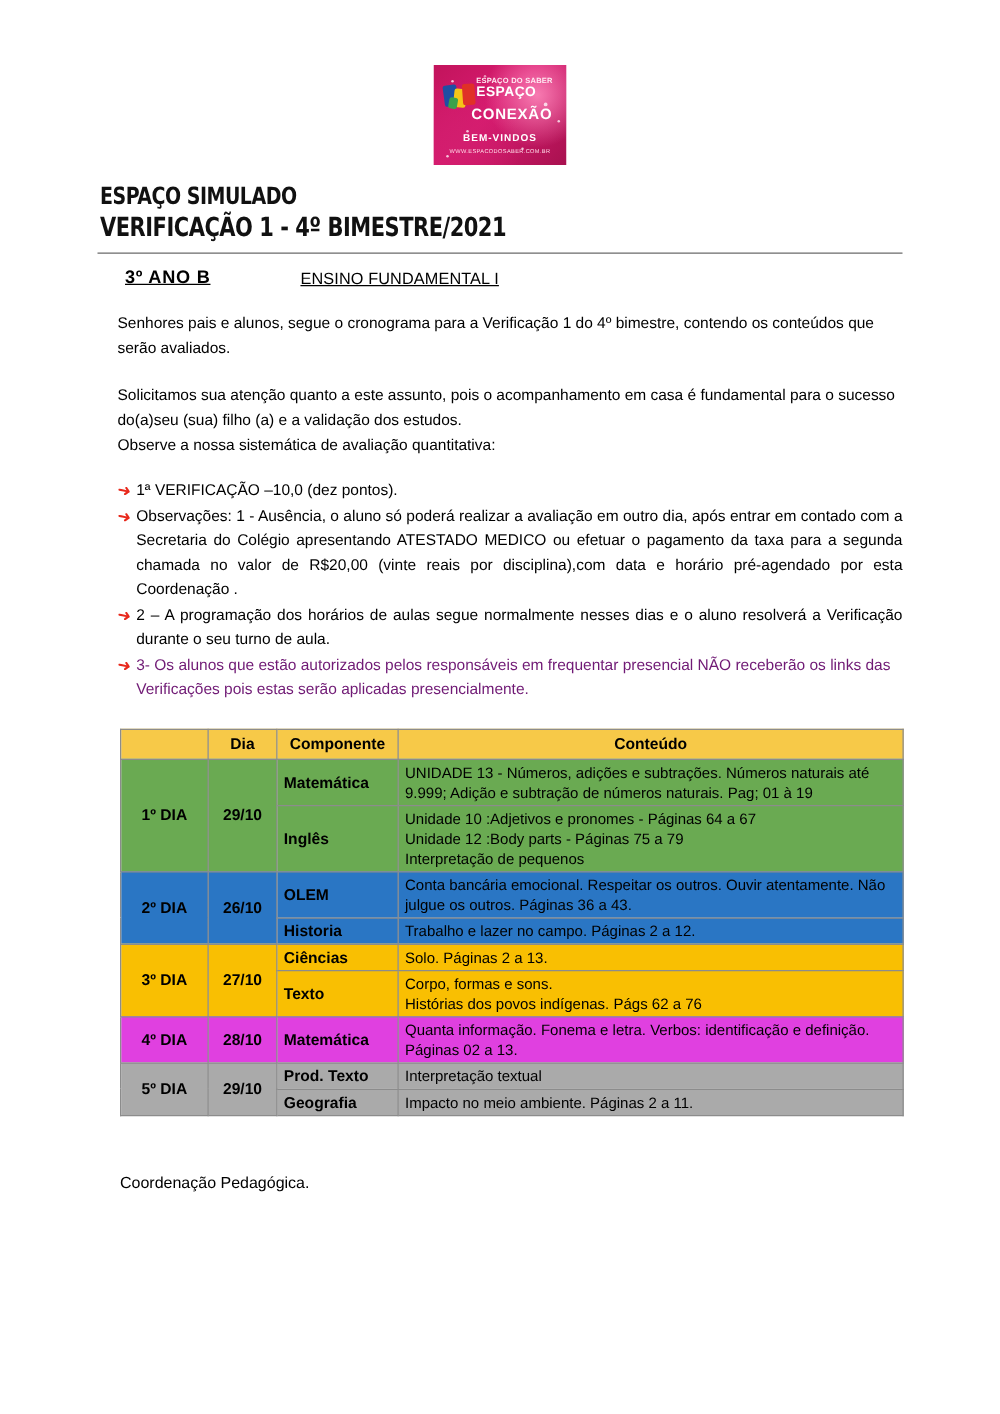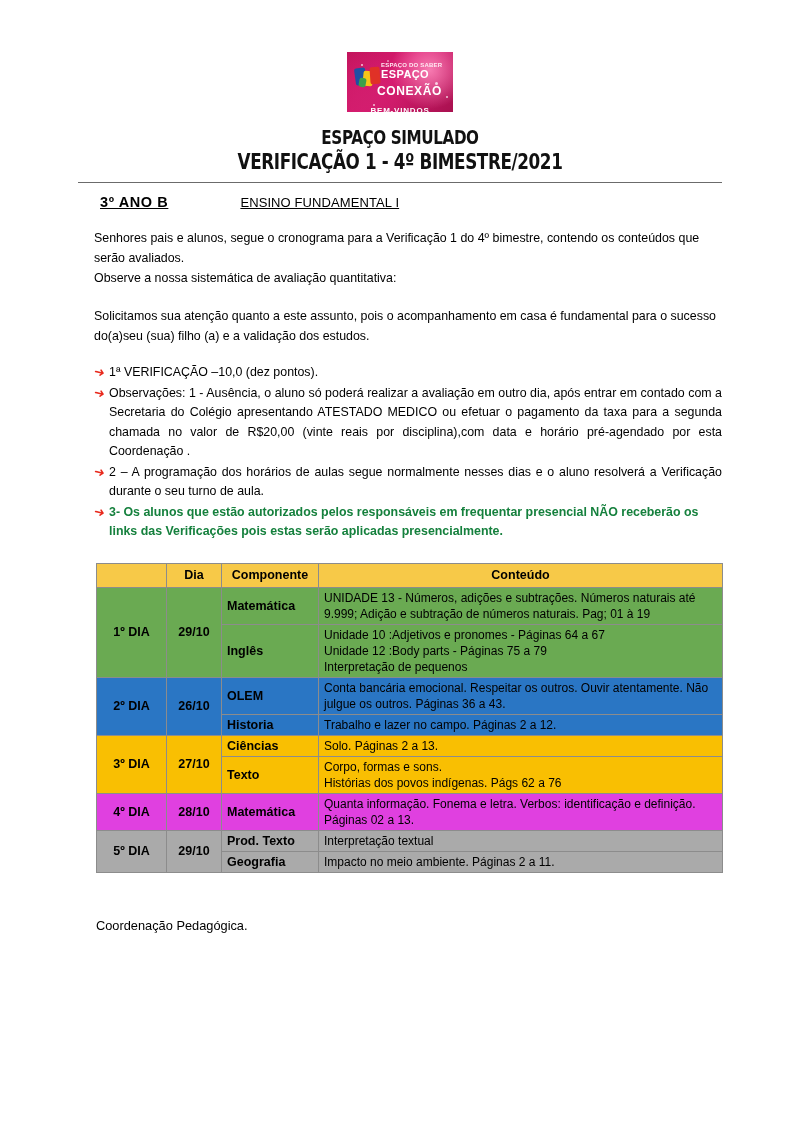--- a/index.html
+++ b/index.html
@@ -25,21 +25,21 @@
 
   
   .logo-wrap {
     width: 100%;
     display: flex;
     justify-content: center;
     padding-top: 52px;
   }
   .logo {
     width: 106px;
-    height: 60px;
+    height: 80px;
     position: relative;
     background:
       radial-gradient(circle at 78% 30%, rgba(255,140,190,0.85) 0%, rgba(255,140,190,0) 42%),
       radial-gradient(circle at 18% 78%, rgba(210,30,110,0.9) 0%, rgba(210,30,110,0) 48%),
       linear-gradient(135deg, #c2145c 0%, #d81b70 45%, #a8114f 100%);
     overflow: hidden;
     border: 0;
   }
   .logo .spark {
     position: absolute;
@@ -112,21 +112,21 @@
     position: absolute;
     left: 0; right: 0; top: 66px;
     text-align: center;
     color: #ffd9e6;
     font-size: 4.5px;
     letter-spacing: .3px;
   }
 
   
   .title-block {
-    text-align: center;
+    text-align: left;
     margin-top: 14px;
   }
   .title-main, .title-sub {
     font-family: "DejaVu Sans", sans-serif;
     font-weight: bold;
     color: #111111;
     letter-spacing: -0.5px;
     transform: scaleX(0.80);
     display: block;
   }
@@ -183,21 +183,21 @@
     line-height: 19px;
     flex: 0 0 auto;
     width: 15px;
     transform: rotate(12deg);
   }
   .btext {
     flex: 1 1 auto;
     line-height: 19.5px;
   }
   .btext.justify { text-align: justify; }
-  .red { color: #15803d; font-weight: bold; }
+  .red { color: #701a75; font-weight: normal; }
   .bold { font-weight: normal; }
 
   
   table.sched {
     margin: 21px 0 0 96px;
     border-collapse: collapse;
     width: 626px;
     table-layout: fixed;
     font-size: 12px;
     padding-left: 28px;
@@ -287,22 +287,22 @@
   </div>
   <hr class="rule">
 
   <div class="subhead">
     <span class="grade">3º ANO B</span>
     <span class="level">ENSINO FUNDAMENTAL I</span>
   </div>
 
   <div class="content">
     <div class="para">Senhores pais e alunos, segue o cronograma para a Verificação 1 do 4º bimestre, contendo os conteúdos que serão avaliados.</div>
+    <div class="para">Solicitamos sua atenção quanto a este assunto, pois o acompanhamento em casa é fundamental para o sucesso do(a)seu (sua)  filho (a) e a validação dos estudos.</div>
     <div class="para tight">Observe a nossa sistemática de avaliação quantitativa:</div>
-    <div class="para">Solicitamos sua atenção quanto a este assunto, pois o acompanhamento em casa é fundamental para o sucesso do(a)seu (sua)  filho (a) e a validação dos estudos.</div>
 
     <div class="bullets">
 
       <div class="bullet">
         <span class="arrow">➜</span>
         <span class="btext">1ª VERIFICAÇÃO –10,0 (dez pontos).</span>
       </div>
 
       <div class="bullet">
         <span class="arrow">➜</span>

